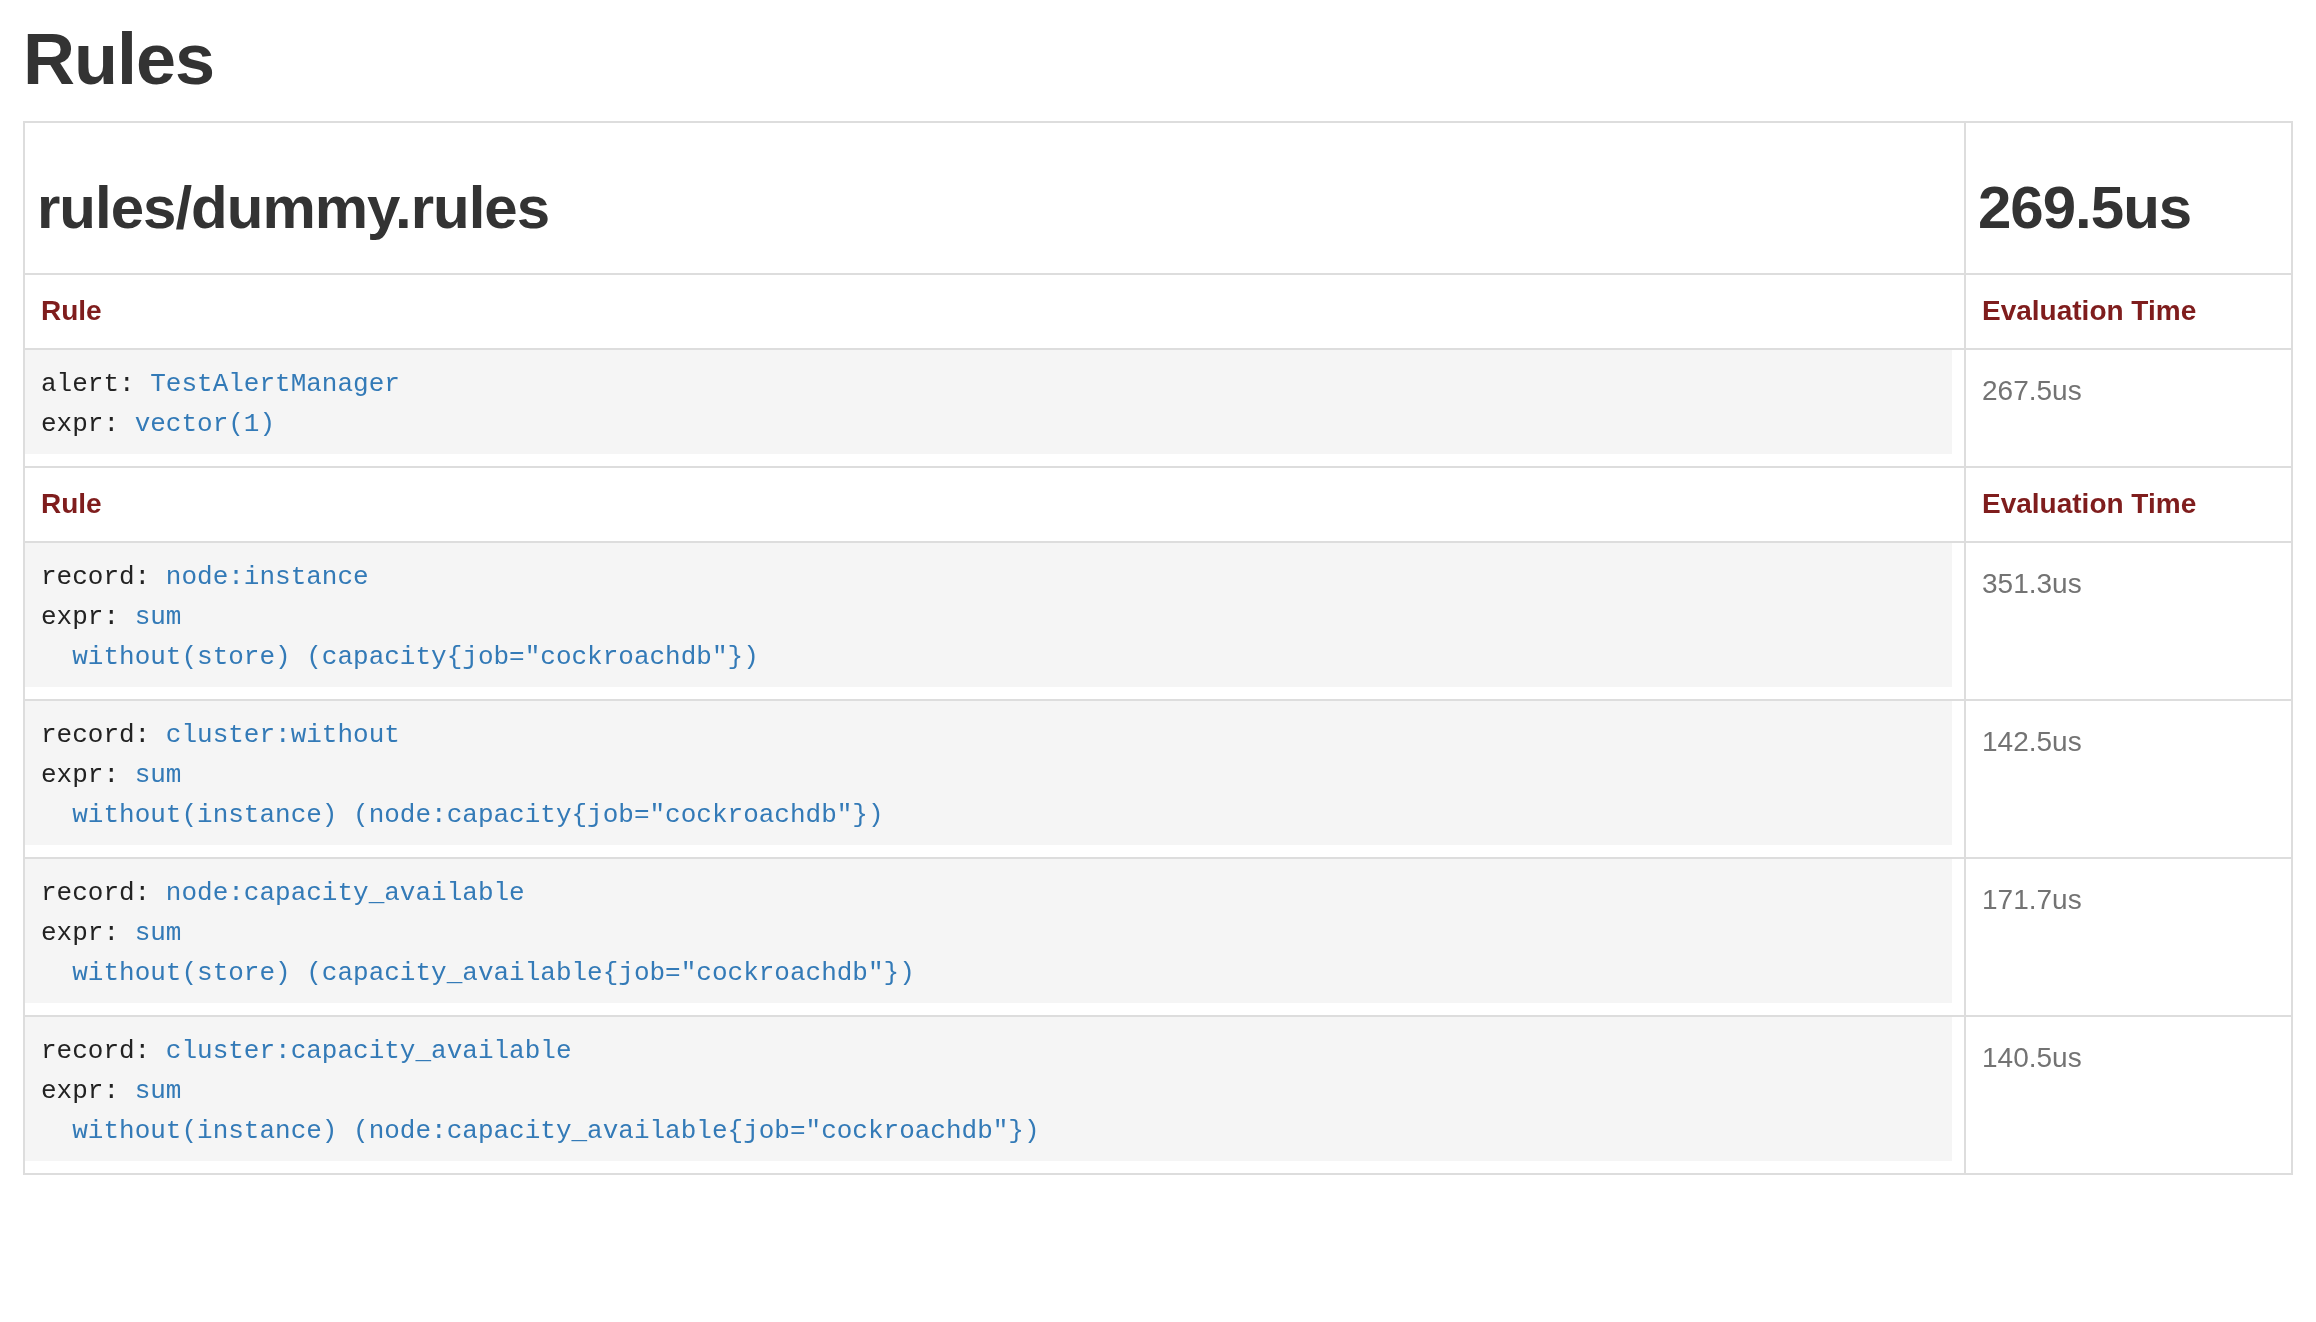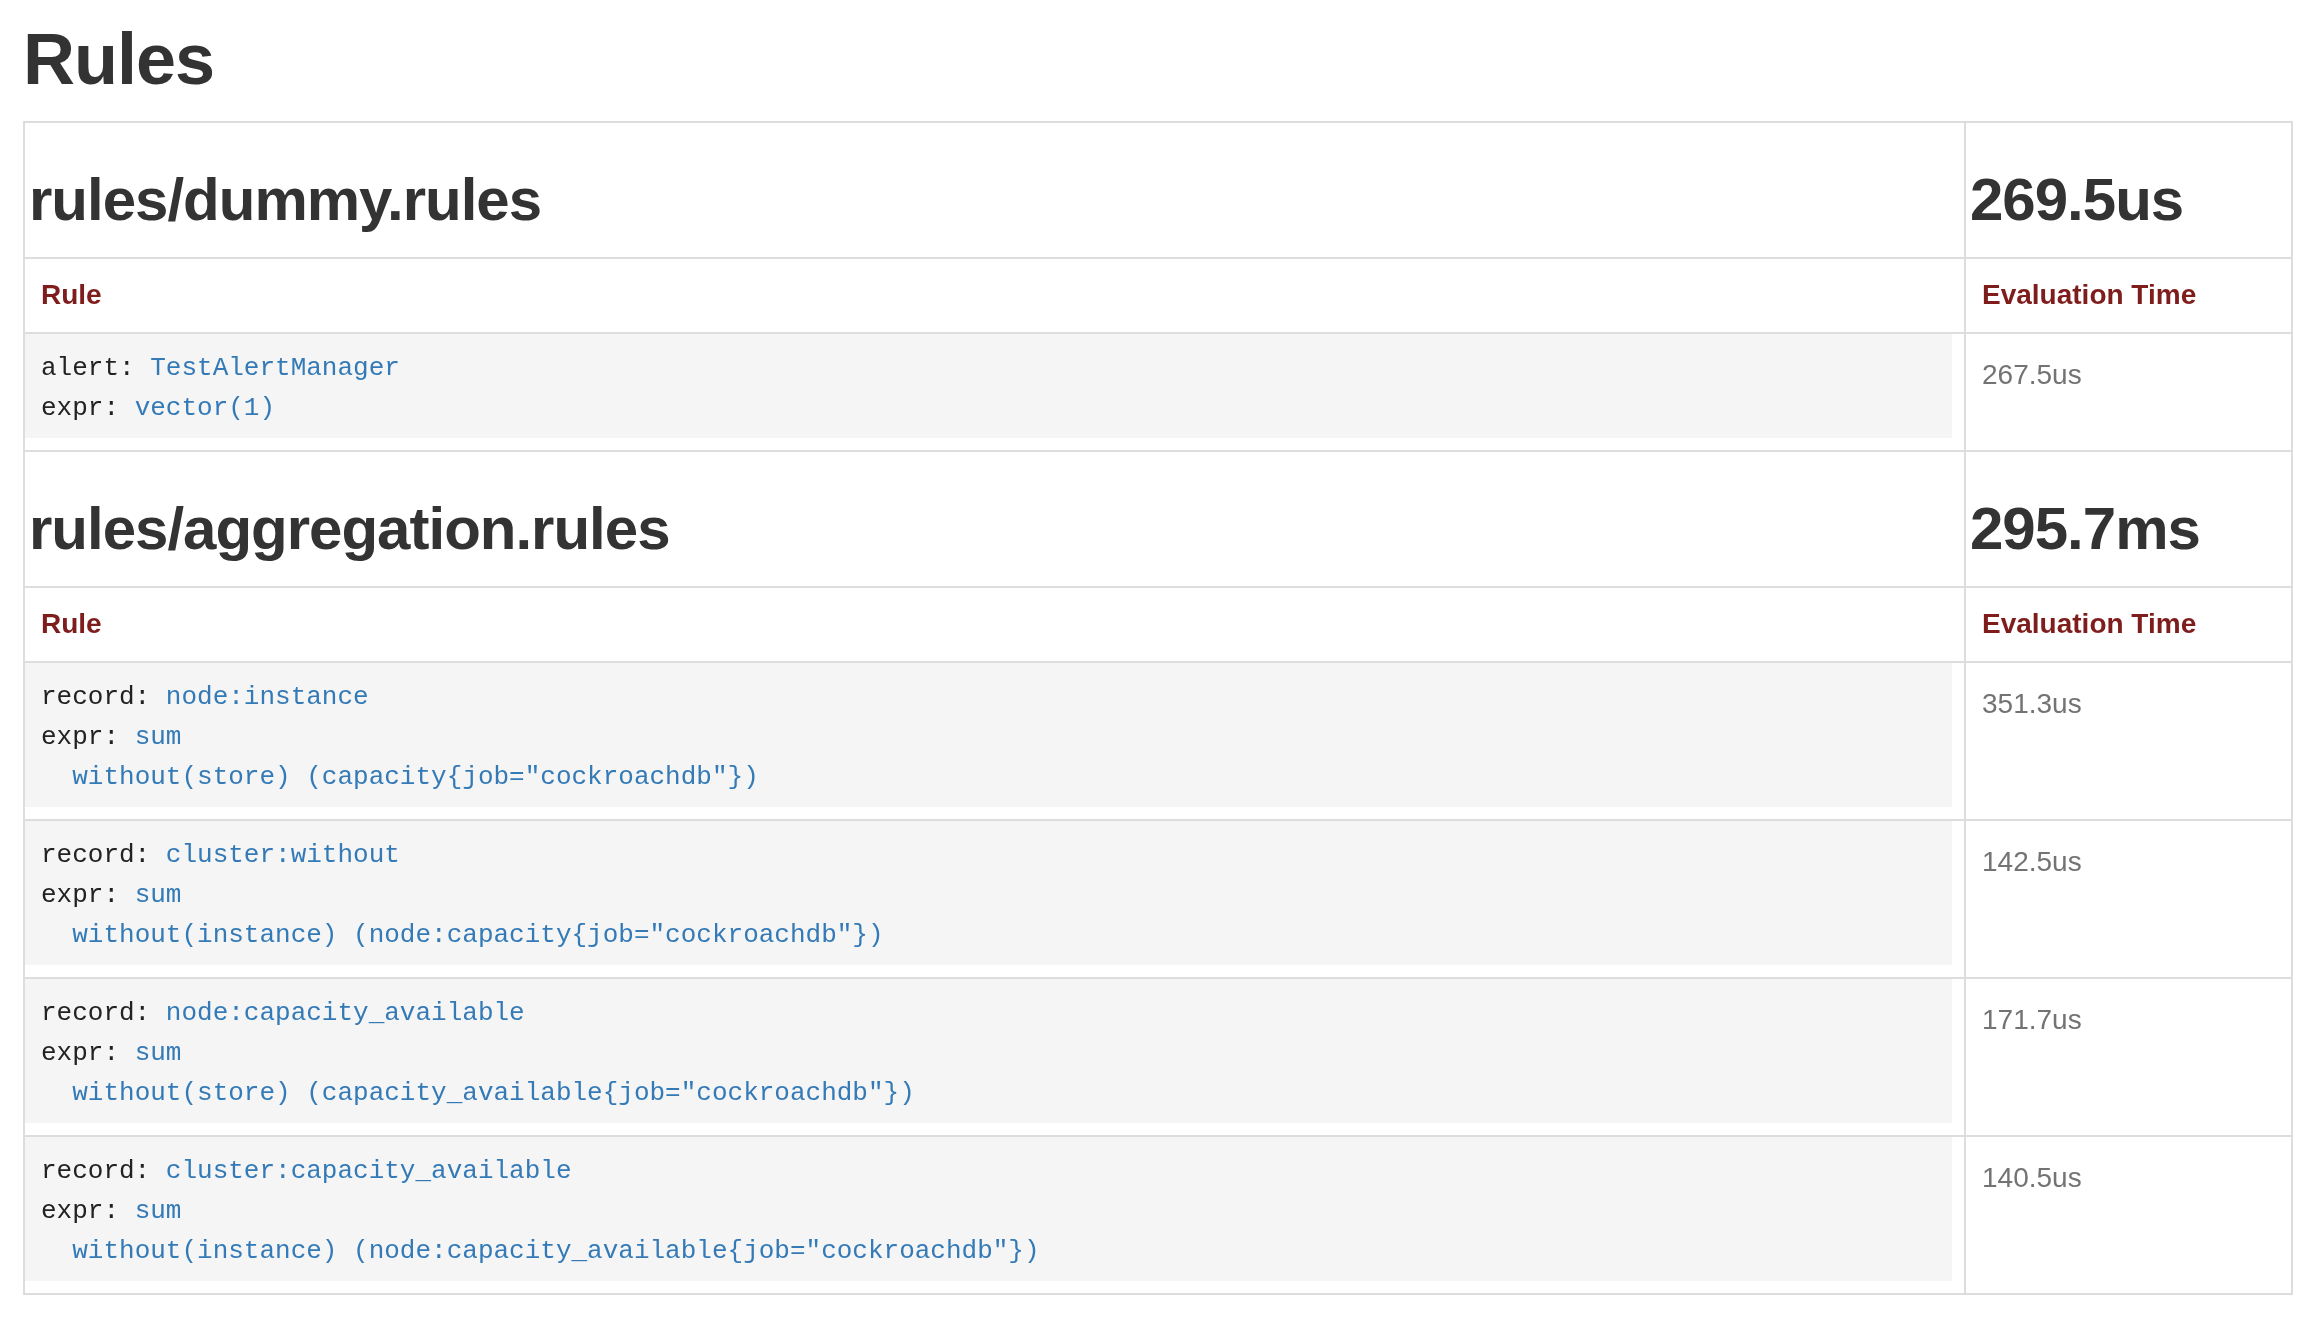--- a/index.html
+++ b/index.html
@@ -24,21 +24,21 @@
   table.rules-table {
     width: 100%;
     border-collapse: collapse;
     table-layout: fixed;
   }
   table.rules-table col.c2 { width: 327px; }
   table.rules-table td {
     border: 2px solid #dddddd;
     background: #ffffff;
   }
-  td.group-name-cell, td.group-time-cell { padding: 4px; }
+  td.group-name-cell, td.group-time-cell { padding: 12px; }
   h2.group-heading {
     font-size: 60px;
     line-height: 66px;
     font-weight: bold;
     letter-spacing: -1px;
     margin: 40px 0 20px 0;
     color: #333333;
     white-space: nowrap;
     overflow: hidden;
   }
@@ -103,28 +103,20 @@
           <td class="col-head">Rule</td>
           <td class="col-head">Evaluation Time</td>
         </tr>
         <tr class="rule-row">
           <td class="rule-cell">
             <pre class="rule-code"><span class="kw">alert: </span><a class="rule-link">TestAlertManager</a>
 <span class="kw">expr: </span><a class="rule-link">vector(1)</a></pre>
           </td>
           <td class="time-cell">267.5us</td>
         </tr>
-        <tr class="group-row">
-          <td class="group-name-cell">
-            <h2 class="group-heading">rules/aggregation.rules</h2>
-          </td>
-          <td class="group-time-cell">
-            <h2 class="group-heading">295.7ms</h2>
-          </td>
-        </tr>
         <tr class="head-row">
           <td class="col-head">Rule</td>
           <td class="col-head">Evaluation Time</td>
         </tr>
         <tr class="rule-row">
           <td class="rule-cell">
             <pre class="rule-code"><span class="kw">record: </span><a class="rule-link">node:instance</a>
 <span class="kw">expr: </span><a class="rule-link">sum</a>
 <span class="kw">  </span><a class="rule-link">without(store) (capacity{job="cockroachdb"})</a></pre>
           </td>

